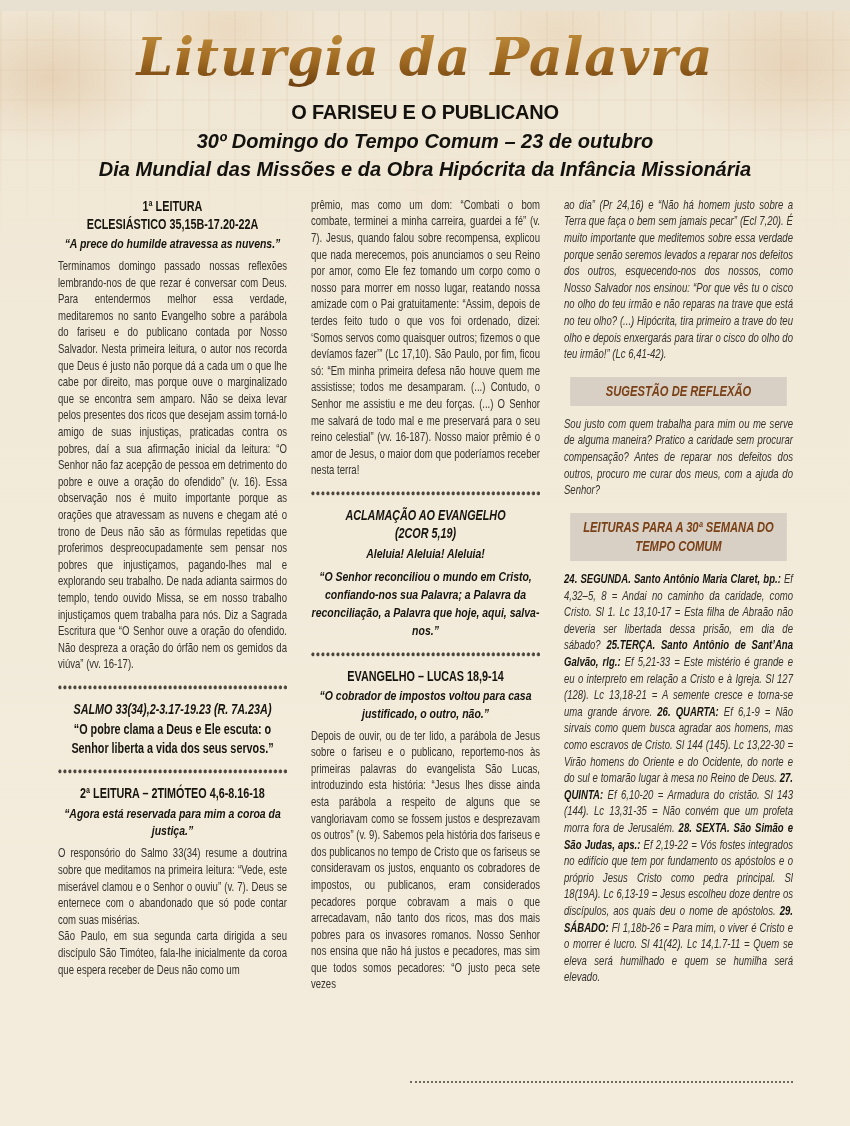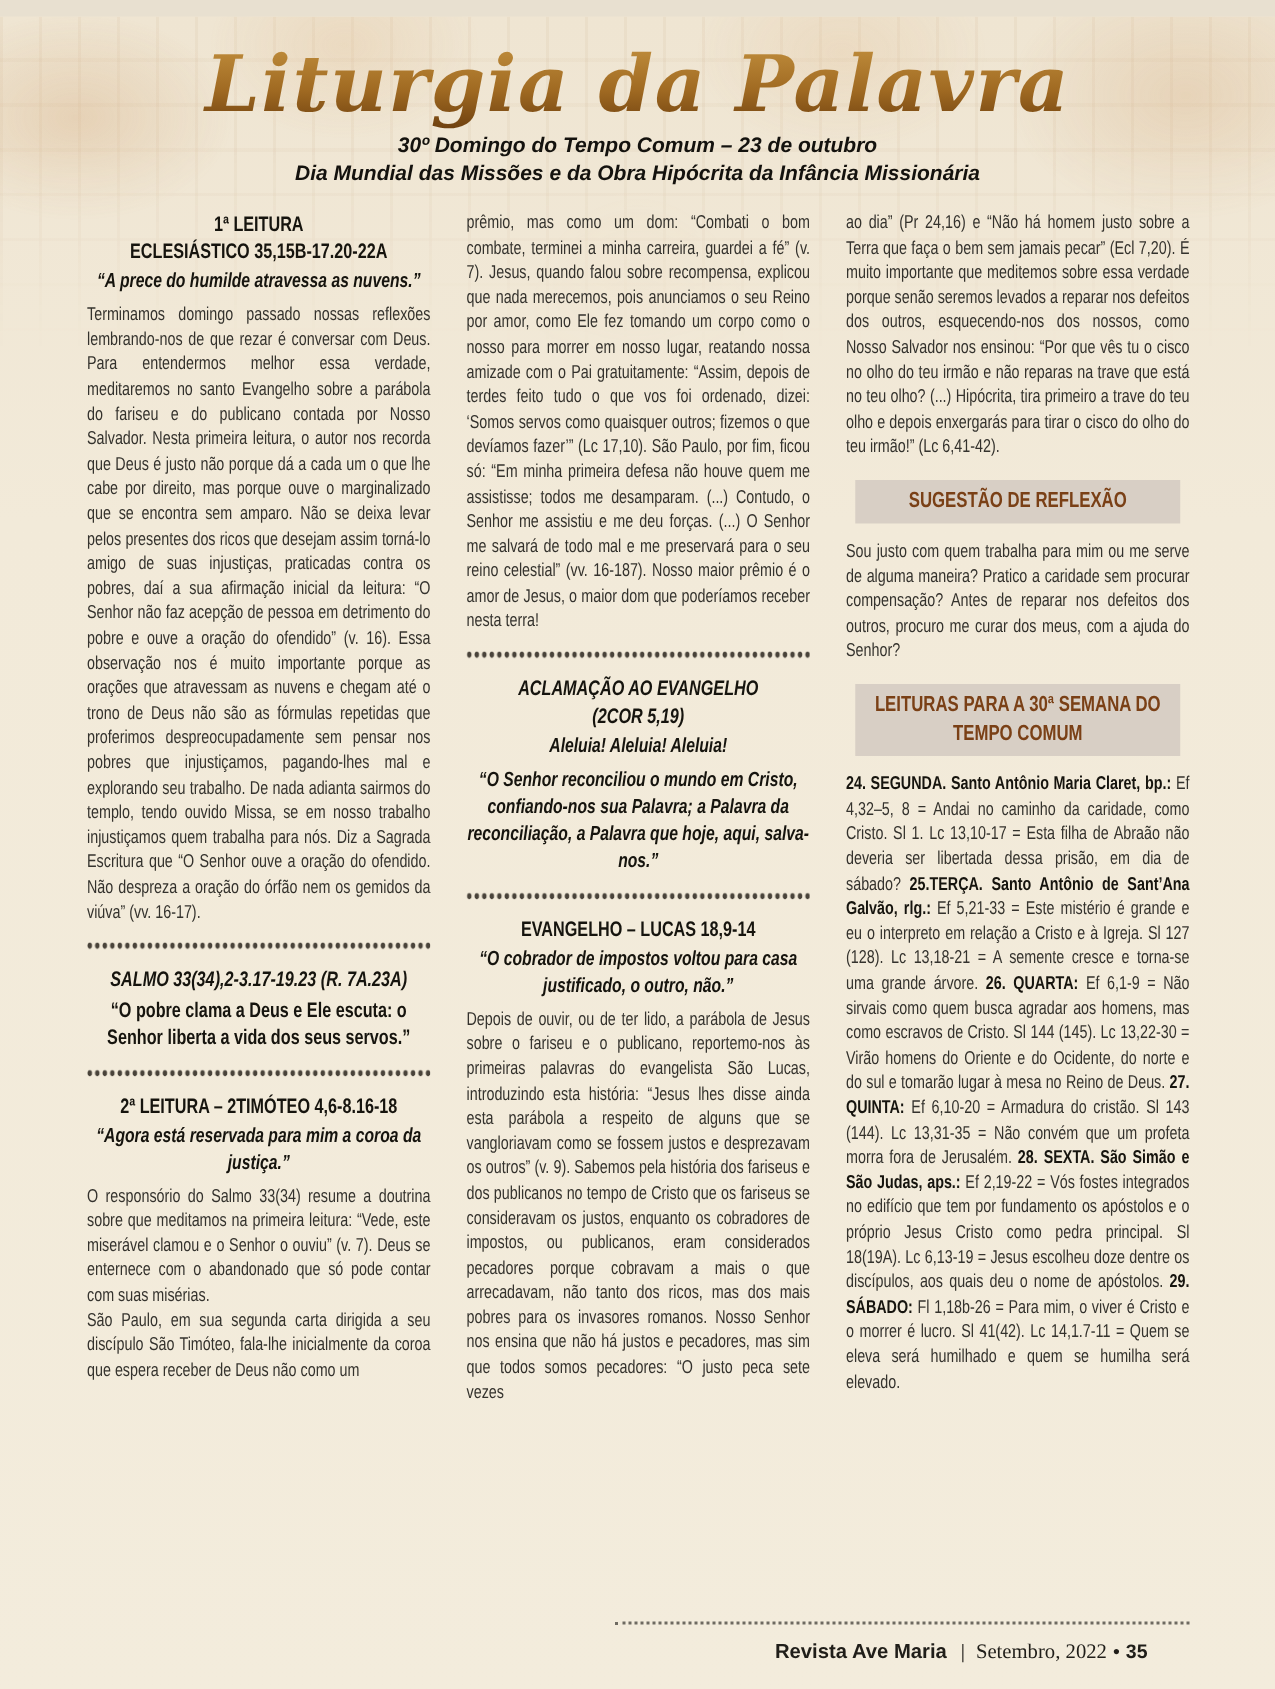--- a/index.html
+++ b/index.html
@@ -28,24 +28,24 @@
   .script-title {
     font-family:"DejaVu Serif", serif; font-style:italic; font-weight:bold;
     font-size:52px; line-height:1.15; letter-spacing:1px;
     background:linear-gradient(180deg, #c3913f 0%, #a06a22 55%, #6d3f0f 100%);
     -webkit-background-clip:text; background-clip:text; color:transparent;
   }
   .main-title {
     margin:14px 0 3px; font-size:20px; font-weight:800; letter-spacing:-0.2px;
     color:#14120e;
   }
-  .sub { font-size:14px; font-weight:bold; font-style:italic; line-height:1.4; color:#14120e; }
+  .sub { font-size:20px; font-weight:bold; font-style:italic; line-height:1.4; color:#14120e; }
   main { position:relative; display:flex; padding:0 57px; margin-top:14px;justify-content:center; }
   .col { width:229px; margin-right:24px; flex:0 0 auto; }
-  .col:last-child { margin-right:0; }
+  .col:last-child { margin-right:0;font-style:italic; }
   
   .col-inner { width:297px; transform:scaleX(0.771); transform-origin:top left; color:#34322d; }
   .section-head { margin:0; font-size:14px; font-weight:800; line-height:1.3; text-align:center; color:#16140e; }
   .quote { margin:2px 0 5px; font-size:13.6px; font-weight:bold; font-style:italic; line-height:1.32; text-align:center; color:#16140e; }
   .quote-upright { margin:2px 0 5px; font-size:14px; font-weight:800; line-height:1.32; text-align:center; color:#16140e; }
   .italic-head { margin:0; font-size:14px; font-weight:800; font-style:italic; line-height:1.32; text-align:center; color:#16140e; }
   .body { margin:0; font-size:12.4px; line-height:16.6px; text-align:justify; hyphens:none; }
   .body + .body { margin-top:0; }
   .chain {
     height:5px; margin:12px 0 10px;
@@ -68,20 +68,21 @@
   .credits .pn { font-weight:800; }
 </style>
 </head>
 <body>
 
 <div class="page">
   <div class="texture"></div>
 
   <header>
     <div class="script-title">Liturgia da Palavra</div>
+    <h1 class="main-title">O FARISEU E O PUBLICANO</h1>
     <div class="sub">30º Domingo do Tempo Comum – 23 de outubro</div>
     <div class="sub">Dia Mundial das Missões e da Obra Hipócrita da Infância Missionária</div>
   </header>
 
   <main>
 
     <section class="col">
       <div class="col-inner">
         <h2 class="section-head">1ª LEITURA</h2>
         <h2 class="section-head">ECLESIÁSTICO 35,15B-17.20-22A</h2>
@@ -120,17 +121,14 @@
         <p class="body">Sou justo com quem trabalha para mim ou me serve de alguma maneira? Pratico a caridade sem procurar compensação? Antes de reparar nos defeitos dos outros, procuro me curar dos meus, com a ajuda do Senhor?</p>
         <div class="box">LEITURAS PARA A 30ª SEMANA DO TEMPO COMUM</div>
         <p class="body rich"><span class="b">24. SEGUNDA. Santo Antônio Maria Claret, bp.: </span><span>Ef 4,32–5, 8 = Andai no caminho da caridade, como Cristo. Sl 1. Lc 13,10-17 = Esta filha de Abraão não deveria ser libertada dessa prisão, em dia de sábado? </span><span class="b">25.TERÇA. Santo Antônio de Sant’Ana Galvão, rlg.: </span><span>Ef 5,21-33 = Este mistério é grande e eu o interpreto em relação a Cristo e à Igreja. Sl 127 (128). Lc 13,18-21 = A semente cresce e torna-se uma grande árvore. </span><span class="b">26. QUARTA: </span><span>Ef 6,1-9 = Não sirvais como quem busca agradar aos homens, mas como escravos de Cristo. Sl 144 (145). Lc 13,22-30 = Virão homens do Oriente e do Ocidente, do norte e do sul e tomarão lugar à mesa no Reino de Deus. </span><span class="b">27. QUINTA:  </span><span>Ef 6,10-20 = Armadura do cristão. Sl 143 (144). Lc 13,31-35 = Não convém que um profeta morra fora de Jerusalém. </span><span class="b">28. SEXTA. São Simão e São Judas, aps.: </span><span>Ef 2,19-22 = Vós fostes integrados no edifício que tem por fundamento os apóstolos e o próprio Jesus Cristo como pedra principal. Sl 18(19A). Lc 6,13-19 = Jesus escolheu doze dentre os discípulos, aos quais deu o nome de apóstolos. </span><span class="b">29. SÁBADO: </span><span>Fl 1,18b-26 = Para mim, o viver é Cristo e o morrer é lucro. Sl 41(42). Lc 14,1.7-11 = Quem se eleva será humilhado e quem se humilha será elevado.</span></p>
       </div>
     </section>
 
   </main>
 
   <footer>
     <div class="dotline"></div>
-    <div class="credits">
-      <span class="mag">Revista Ave Maria</span><span class="sep">|</span><span class="date">Setembro, 2022</span><span class="bullet">•</span><span class="pn">35</span>
-    </div>
   </footer>
 </div>
 
 </body></html>

